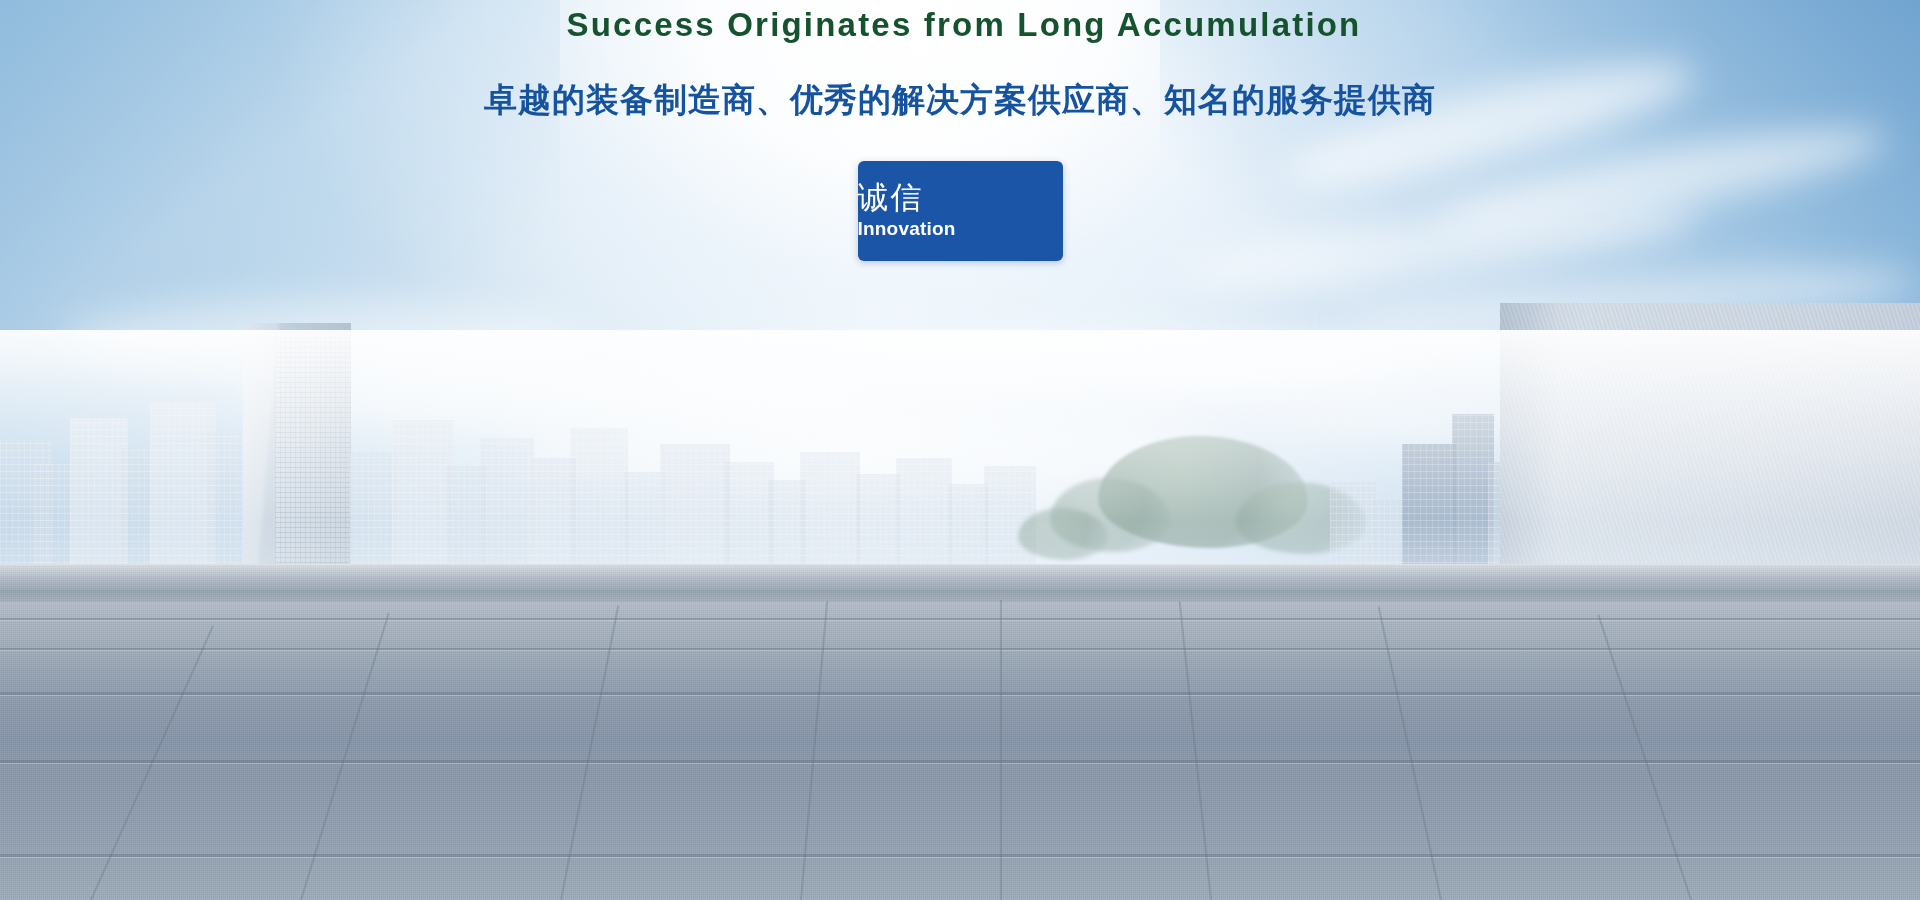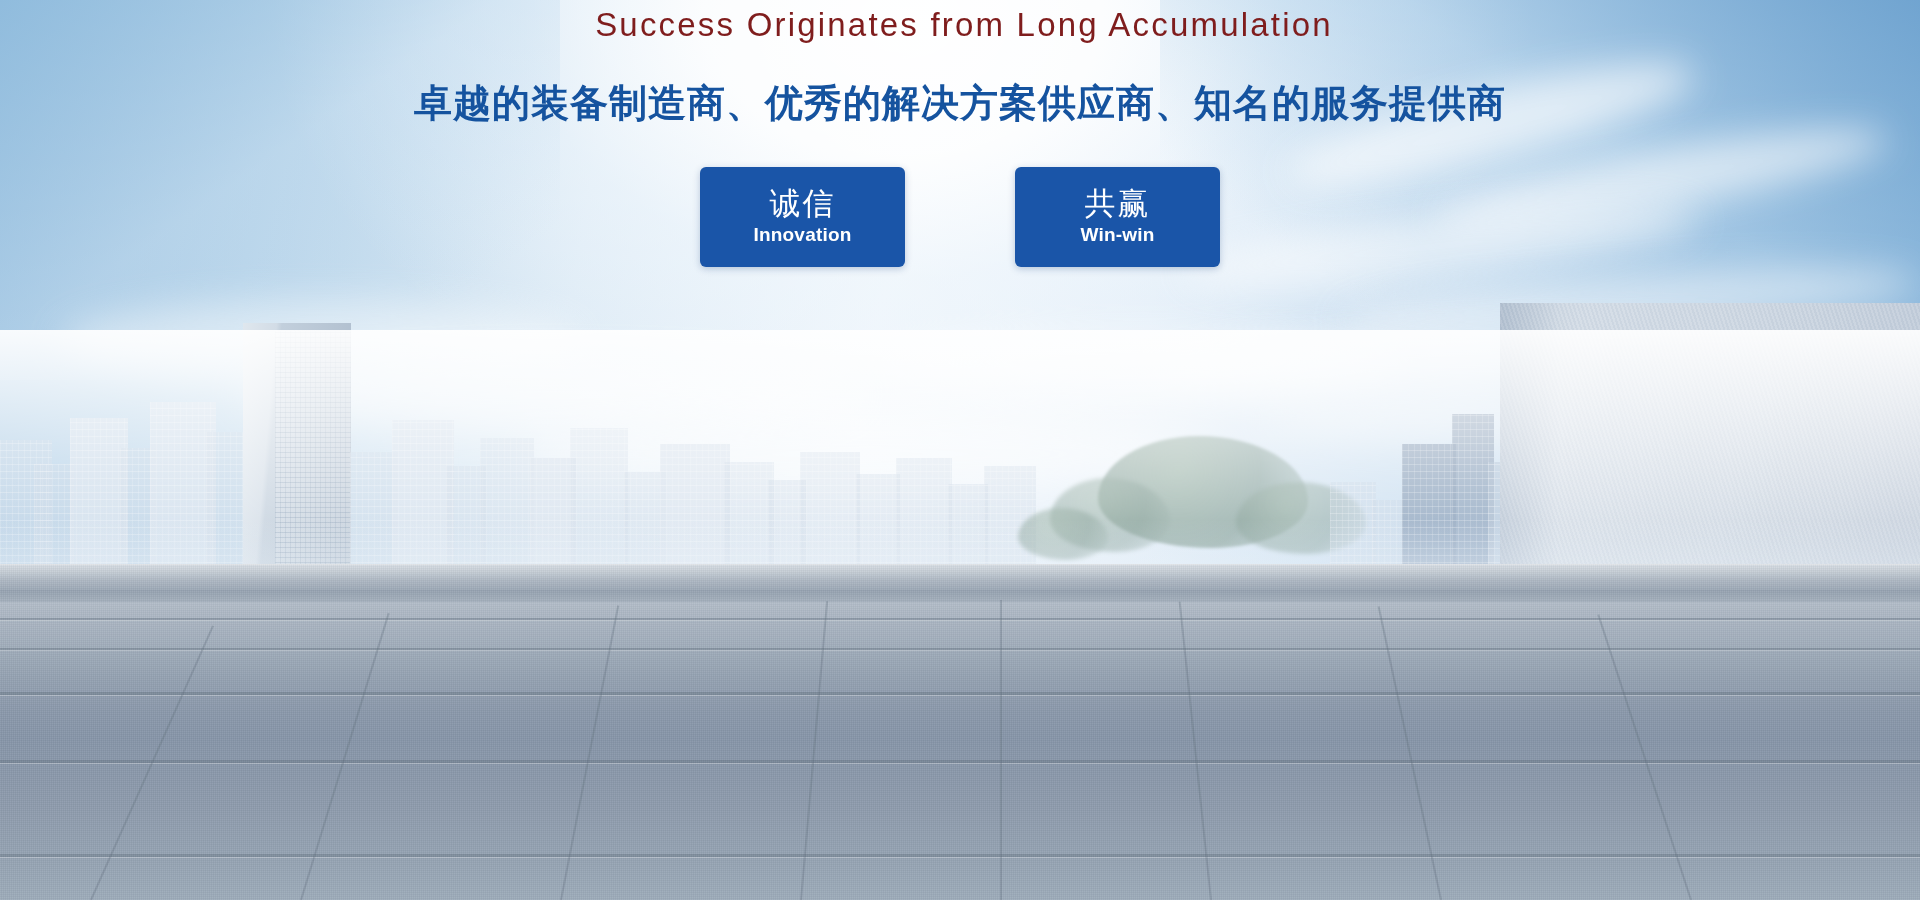--- a/index.html
+++ b/index.html
@@ -230,29 +230,29 @@
     line-height: 1.02;
     font-weight: 700;
     color: #15539f;
     letter-spacing: 2px;
     font-family: "DejaVu Sans", "Liberation Sans", sans-serif;
   }
   .headline .gap { display: inline-block; width: 28px; }
   .headline-en {
     margin: 6px 0 0 0;
     font-size: 33px;
-    font-weight: 400;
-    color: #7f1d1d;
+    font-weight: 700;
+    color: #14532d;
     letter-spacing: 2.2px;
     font-family: "Liberation Sans", sans-serif;
     padding-left: 8px;
   }
   .sub-cn {
     margin: 34px 0 0 0;
-    font-size: 38px;
+    font-size: 33px;
     font-weight: 700;
     color: #15539f;
     letter-spacing: 1px;
     font-family: "DejaVu Sans", "Liberation Sans", sans-serif;
   }
   .sub-en {
     margin: 8px 0 0 0;
     font-size: 20px;
     font-weight: 700;
     color: #1b56a6;
@@ -267,21 +267,21 @@
     justify-content: center;
     gap: 110px;
   }
   .value-box {
     width: 205px;
     height: 100px;
     background: #1a55a8;
     border-radius: 6px;
     display: flex;
     flex-direction: column;
-    align-items: center;
+    align-items: flex-start;
     justify-content: center;
     color: #ffffff;
     box-shadow: 0 2px 7px rgba(20,60,120,0.25);
     cursor: pointer;
   }
   .value-cn {
     font-size: 31px;
     font-weight: 500;
     line-height: 1.08;
     letter-spacing: 2px;
@@ -404,20 +404,16 @@
 
     <div class="values">
 
       <div class="value-box">
         <span class="value-cn">诚信</span>
         <span class="value-en">Innovation</span>
       </div>
 
 
 
-      <div class="value-box">
-        <span class="value-cn">共赢</span>
-        <span class="value-en">Win-win</span>
-      </div>
 
     </div>
   </div>
 </div>
 
 </body></html>

